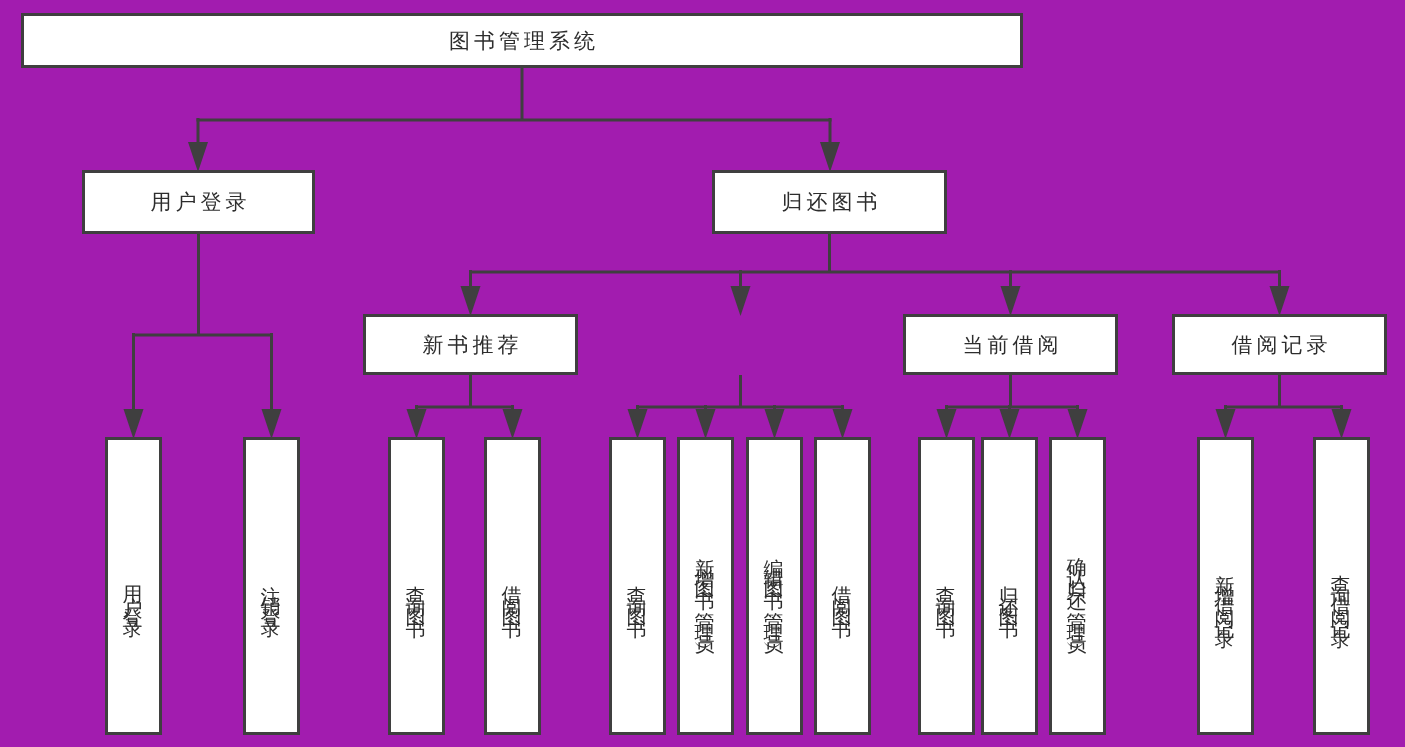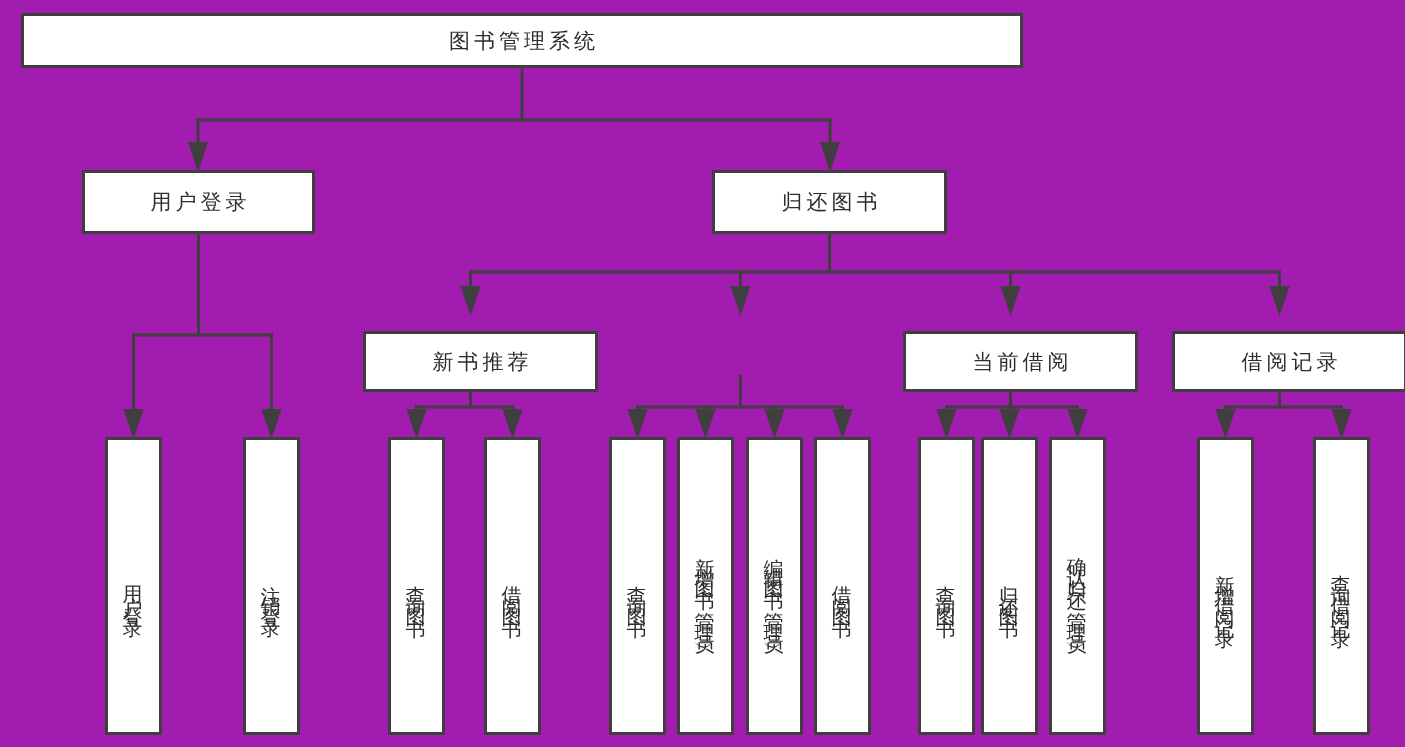--- a/index.html
+++ b/index.html
@@ -39,21 +39,21 @@
     font-size: 20px;
     letter-spacing: 11px;
     padding-top: 11px;
     color: #2d2d2d;
     white-space: nowrap;
   }
   .root-box   { left: 21px;  top: 13px;  width: 1002px; height: 55px; }
   .lvl2       { top: 170px;  height: 64px; }
   .box-user-login { left: 82px;  width: 233px; }
   .box-book-mgmt  { left: 712px; width: 235px; }
-  .lvl3       { top: 314px; height: 61px; width: 235px; margin-top: 17px; }
+  .lvl3       { top: 314px; height: 61px; width: 215px; }
   .box-l3-0 { left: 363px; }
   .box-l3-1 { left: 633px; }
   .box-l3-2 { left: 903px; }
   .box-l3-3 { left: 1172px; }
   .leaf { top: 437px; height: 298px; width: 57px; }
   .leaf-0  { left: 105px; }
   .leaf-1  { left: 243px; }
   .leaf-2  { left: 388px; }
   .leaf-3  { left: 484px; }
   .leaf-4  { left: 609px; }

